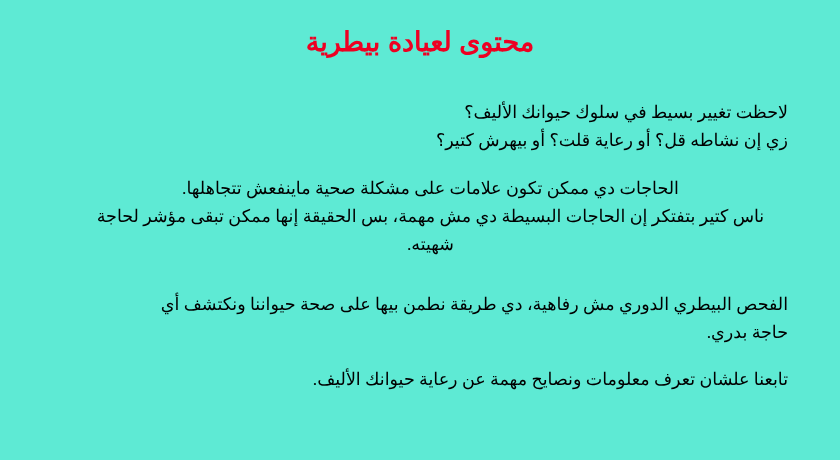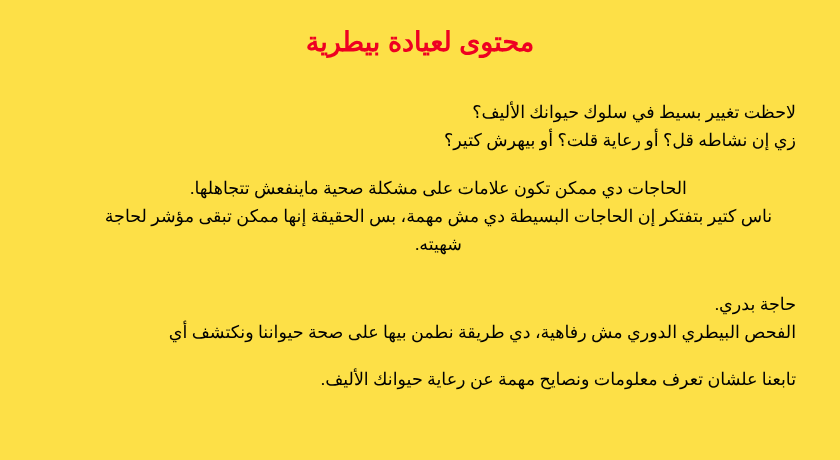--- a/index.html
+++ b/index.html
@@ -11,39 +11,39 @@
     height: 460px;
     background: #ffffff;
     font-family: "Liberation Serif", serif;
     overflow: hidden;
   }
   .slide {
     position: relative;
     width: 840px;
     height: 460px;
     box-sizing: border-box;
-    background: #fde047;
+    background: #5eead4;
   }
   .slide-title {
     position: absolute;
     top: 26px;
     left: 0;
     width: 840px;
     text-align: center;
     font-family: "Liberation Sans", sans-serif;
     font-weight: bold;
     font-size: 27px;
     color: #ee0022;
     letter-spacing: 0;
     direction: rtl;
   }
   .body-block {
     position: absolute;
     top: 98px;
-    right: 44px;
+    right: 52px;
     width: 715px;
     direction: rtl;
     text-align: right;
     color: #000000;
     font-family: "Liberation Serif", serif;
     font-size: 17.5px;
     line-height: 1.62;
   }
   .para {
     margin: 0 0 17px 0;
@@ -82,22 +82,22 @@
       <span class="line">زي إن نشاطه قل؟ أو رعاية قلت؟ أو بيهرش كتير؟</span>
     </div>
 
     <div class="para p2">
       <span class="line">الحاجات دي ممكن تكون علامات على مشكلة صحية ماينفعش تتجاهلها.</span>
       <span class="line">ناس كتير بتفتكر إن الحاجات البسيطة دي مش مهمة، بس الحقيقة إنها ممكن تبقى مؤشر لحاجة</span>
       <span class="line">شهيته.</span>
     </div>
 
     <div class="para p3">
+      <span class="line">الفحص البيطري الدوري مش رفاهية، دي طريقة نطمن بيها على صحة حيواننا ونكتشف أي</span>
       <span class="line">حاجة بدري.</span>
-      <span class="line">الفحص البيطري الدوري مش رفاهية، دي طريقة نطمن بيها على صحة حيواننا ونكتشف أي</span>
     </div>
 
     <div class="para last">
       <span class="line">تابعنا علشان تعرف معلومات ونصايح مهمة عن رعاية حيوانك الأليف.</span>
     </div>
 
   </div>
 
 </div>
 

